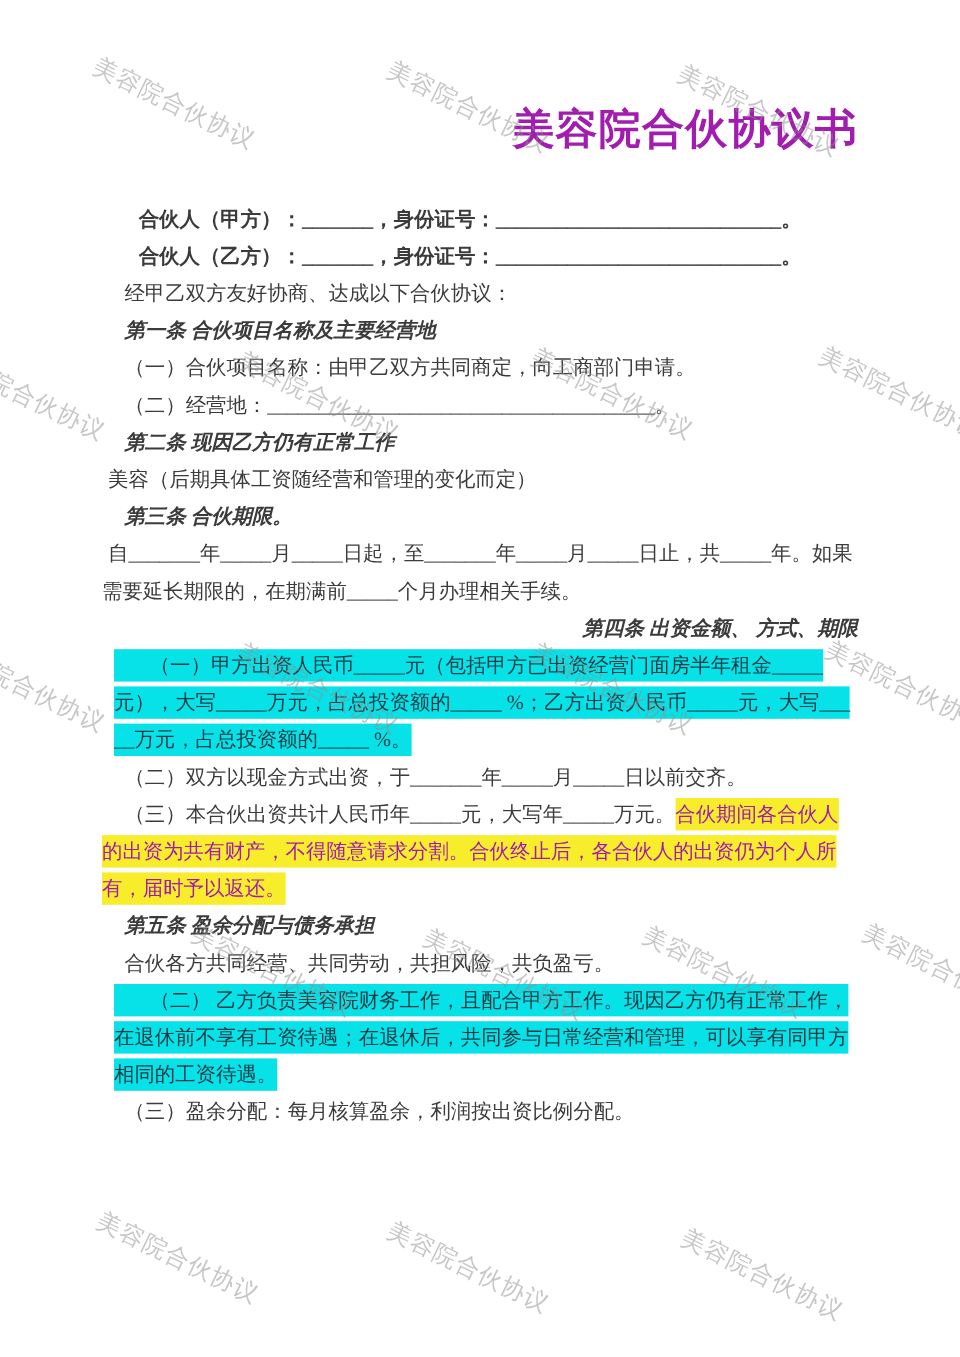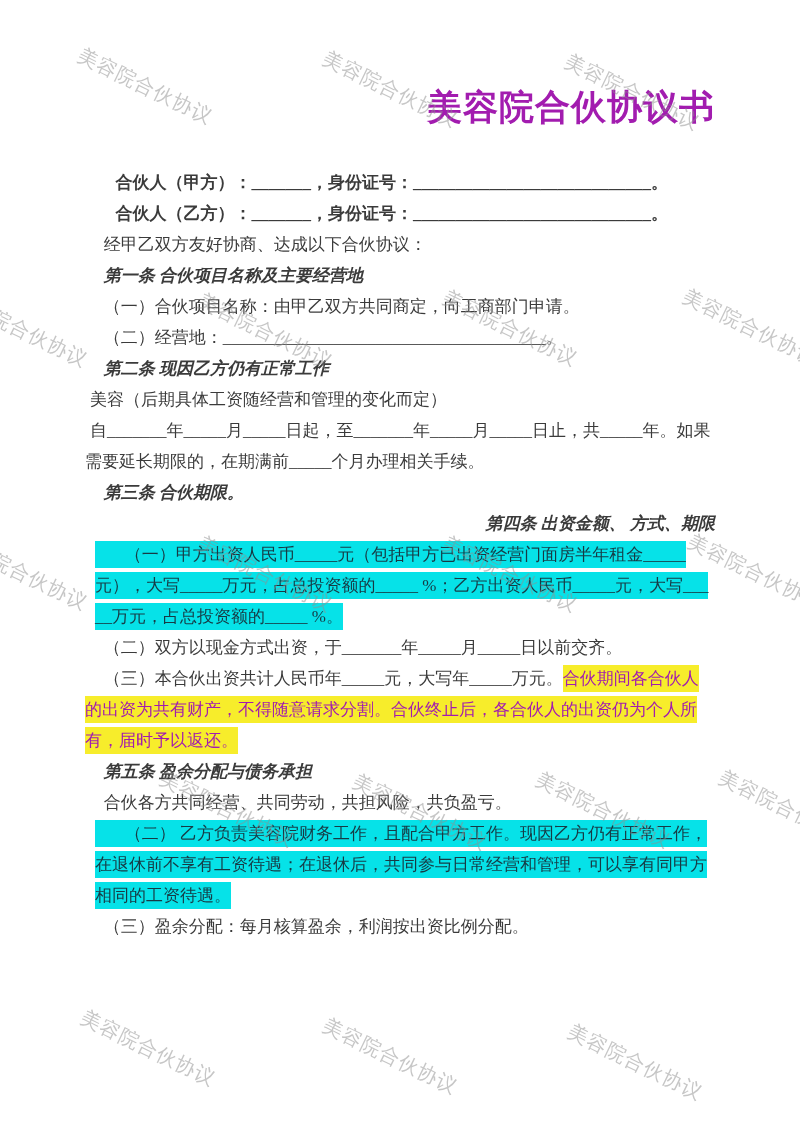--- a/index.html
+++ b/index.html
@@ -72,22 +72,22 @@
     <div class="doc-title">美容院合伙协议书</div>
     <div>
         <p class="para ind-lg"><span>合伙人（甲方）：_______，身份证号：____________________________。</span></p>
         <p class="para ind-lg"><span>合伙人（乙方）：_______，身份证号：____________________________。</span></p>
         <p class="para"><span>经甲乙双方友好协商、达成以下合伙协议：</span></p>
         <p class="para bold"><span>第一条 合伙项目名称及主要经营地</span></p>
         <p class="para"><span>（一）合伙项目名称：由甲乙双方共同商定，向工商部门申请。</span></p>
         <p class="para"><span>（二）经营地：______________________________________。</span></p>
         <p class="para bold"><span>第二条 现因乙方仍有正常工作</span></p>
         <p class="para ind-sm"><span>美容（后期具体工资随经营和管理的变化而定）</span></p>
+        <p class="para bold"><span>第三条 合伙期限。</span></p>
         <p class="para ind-sm"><span>自_______年_____月_____日起，至_______年_____月_____日止，共_____年。如果需要延长期限的，在期满前_____个月办理相关手续。</span></p>
-        <p class="para bold"><span>第三条 合伙期限。</span></p>
         <p class="para bold ind-xl"><span>第四条 出资金额、 方式、期限</span></p>
         <p class="para pre"><mark class="hl-cyan">       （一）甲方出资人民币_____元（包括甲方已出资经营门面房半年租金_____元），大写_____万元，占总投资额的_____ %；乙方出资人民币_____元，大写_____万元，占总投资额的_____ %。</mark></p>
         <p class="para"><span>（二）双方以现金方式出资，于_______年_____月_____日以前交齐。</span></p>
         <p class="para"><span>（三）本合伙出资共计人民币年_____元，大写年_____万元。</span><mark class="hl-yellow">合伙期间各合伙人的出资为共有财产，不得随意请求分割。合伙终止后，各合伙人的出资仍为个人所有，届时予以返还。</mark></p>
         <p class="para bold"><span>第五条 盈余分配与债务承担</span></p>
         <p class="para"><span>合伙各方共同经营、共同劳动，共担风险，共负盈亏。</span></p>
         <p class="para pre"><mark class="hl-cyan">       （二） 乙方负责美容院财务工作，且配合甲方工作。现因乙方仍有正常工作，在退休前不享有工资待遇；在退休后，共同参与日常经营和管理，可以享有同甲方相同的工资待遇。</mark></p>
         <p class="para"><span>（三）盈余分配：每月核算盈余，利润按出资比例分配。</span></p>
       </div>
   </div>

